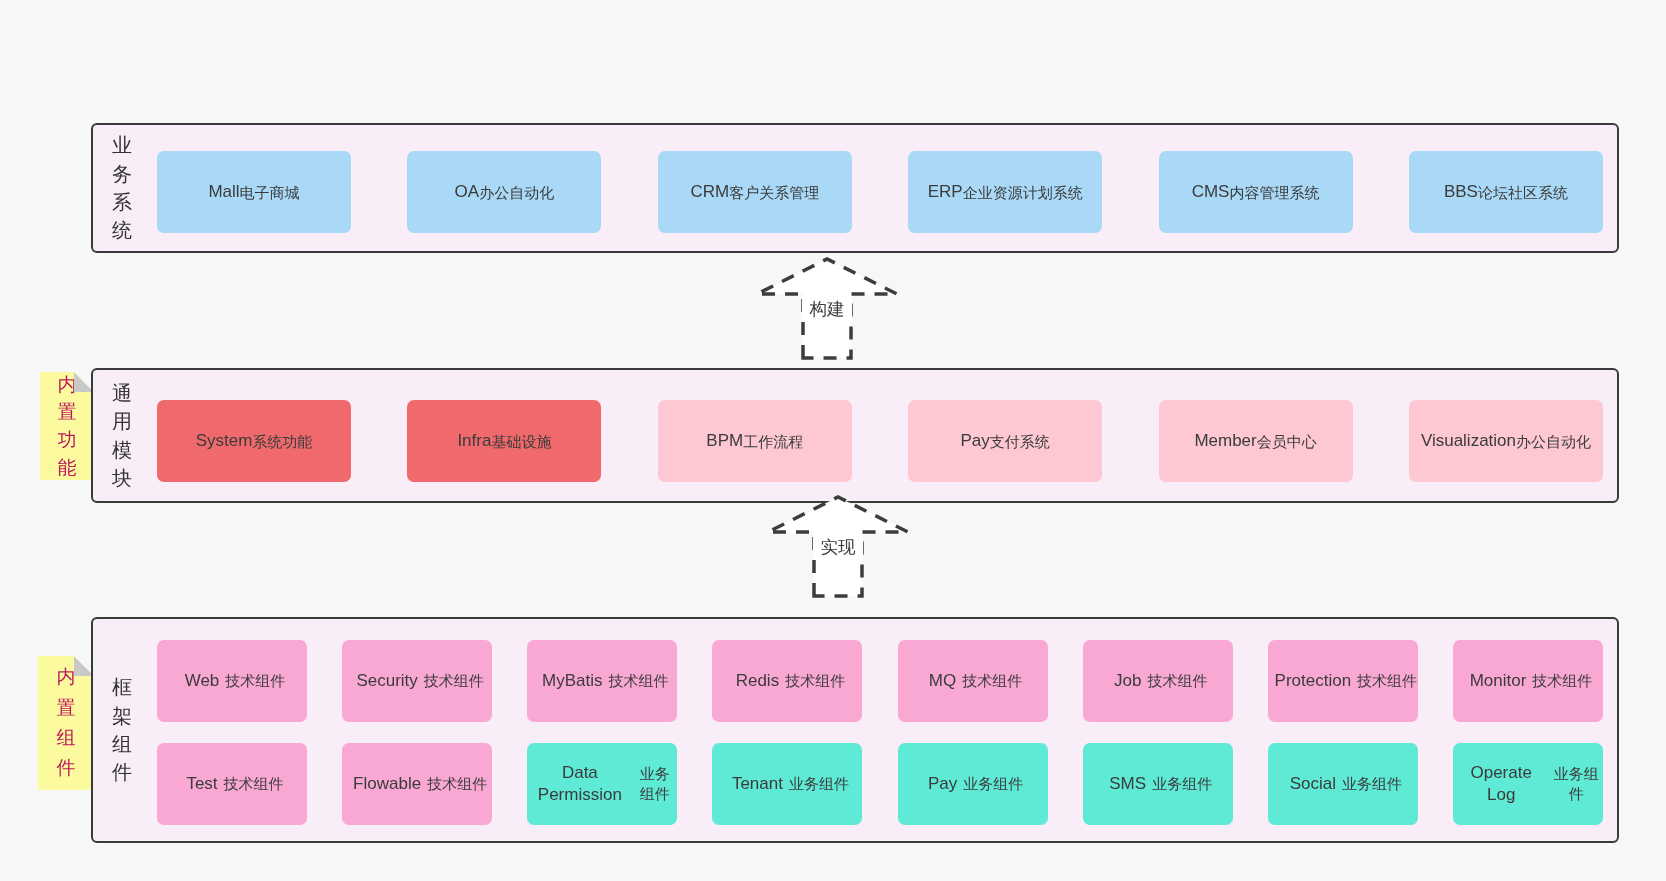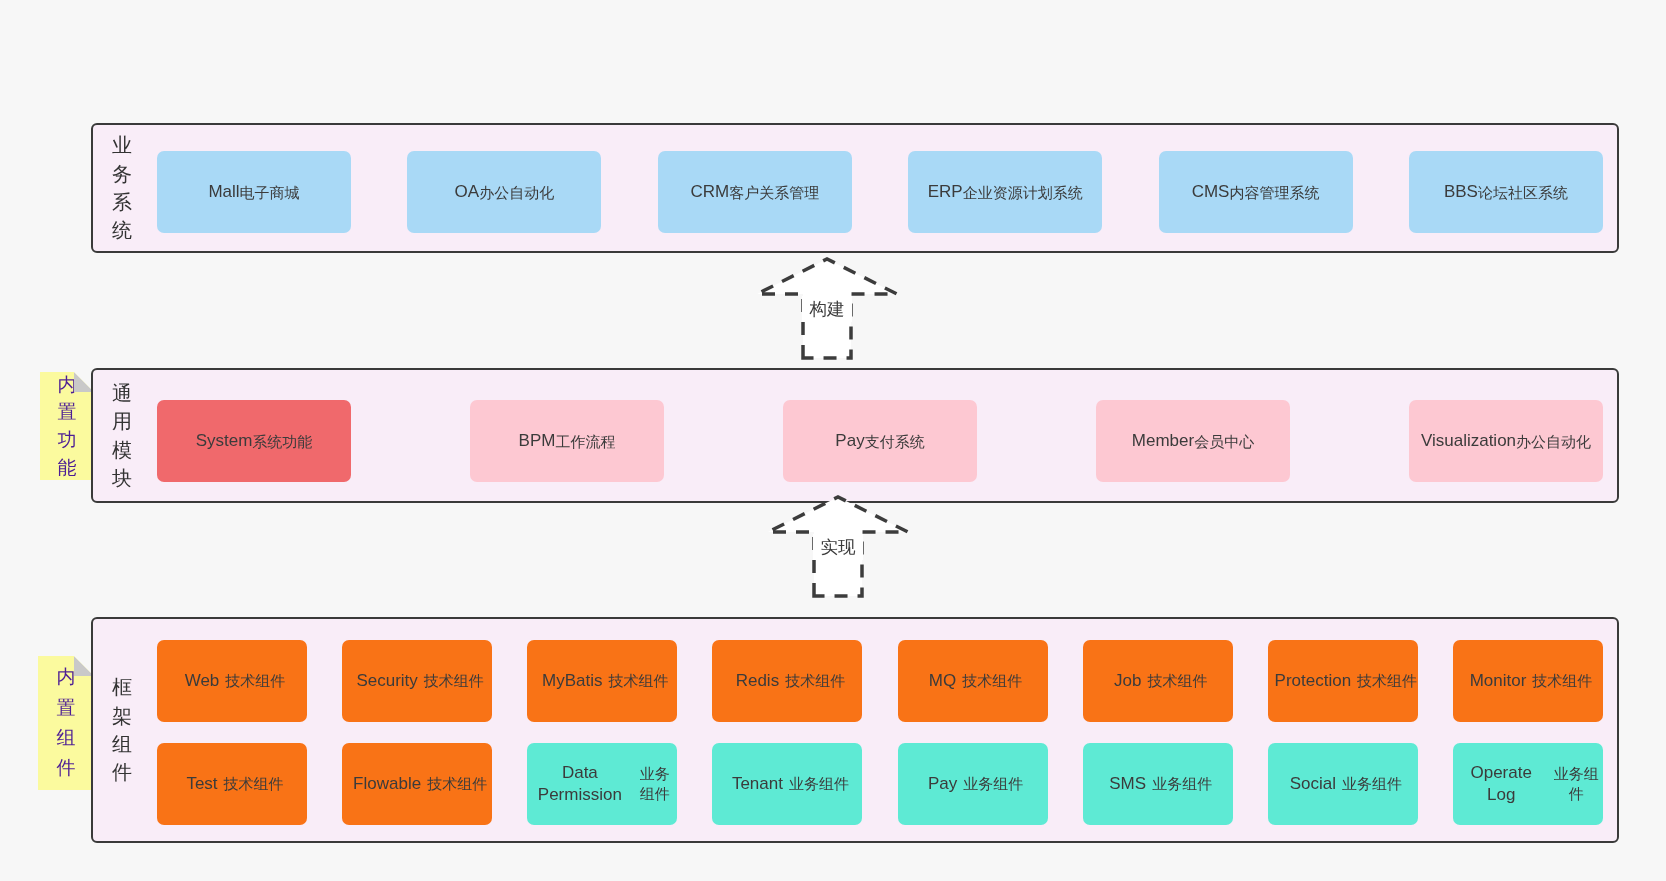--- a/index.html
+++ b/index.html
@@ -35,31 +35,31 @@
   }
   .w194{width:194px;}
   .w150{width:150px;}
   .bt{font-size:17px;line-height:1.45;}
   .bs{font-size:15px;line-height:1.4;}
   #band3 .bt{line-height:1.3;padding:0 6px;}
   #band3 .bs{line-height:1.35;}
   .blue{background:#a9d9f6;}
   .red{background:#f0696c;}
   .pink{background:#fdc8d2;}
-  .green{background:#f97316;}
+  .green{background:#f9a8d4;}
   .green-light{background:#5eead4;}
   .sticky{
     position:absolute;background:#fbfa9e;z-index:1;
     display:flex;align-items:center;justify-content:center;
   }
   #sticky1{left:40px;top:372px;width:54px;height:108px;}
   #sticky2{left:38px;top:656px;width:56px;height:134px;}
   .sticky .txt{
     width:20px;font-size:19px;line-height:1.45;text-align:center;
-    word-break:break-all;color:#4c1d95;
+    word-break:break-all;color:#be185d;
   }
   #sticky2 .txt{line-height:1.6;}
   .fold-top{position:absolute;top:0;right:0;width:0;height:0;
     border-top:20px solid #f7f7f7;border-left:20px solid transparent;}
   .fold-shadow{position:absolute;top:0;right:0;width:0;height:0;
     border-bottom:20px solid #c9c9c9;border-right:20px solid transparent;}
   .arrow{position:absolute;z-index:2;}
   #arrow1{left:752px;top:256px;}
   #arrow2{left:763px;top:494px;}
   .arrow text{font-family:"Liberation Sans","DejaVu Sans",sans-serif;}
@@ -113,20 +113,24 @@
 
 <section class="band" id="band2">
   <div class="band-label">
     <span>通用模块</span>
   </div>
   <div class="row">
     <div class="box w194 red">
       <div class="bt">System</div>
       <div class="bs">系统功能</div>
     </div>
+    <div class="box w194 red">
+      <div class="bt">Infra</div>
+      <div class="bs">基础设施</div>
+    </div>
     <div class="box w194 pink">
       <div class="bt">BPM</div>
       <div class="bs">工作流程</div>
     </div>
     <div class="box w194 pink">
       <div class="bt">Pay</div>
       <div class="bs">支付系统</div>
     </div>
     <div class="box w194 pink">
       <div class="bt">Member</div>

